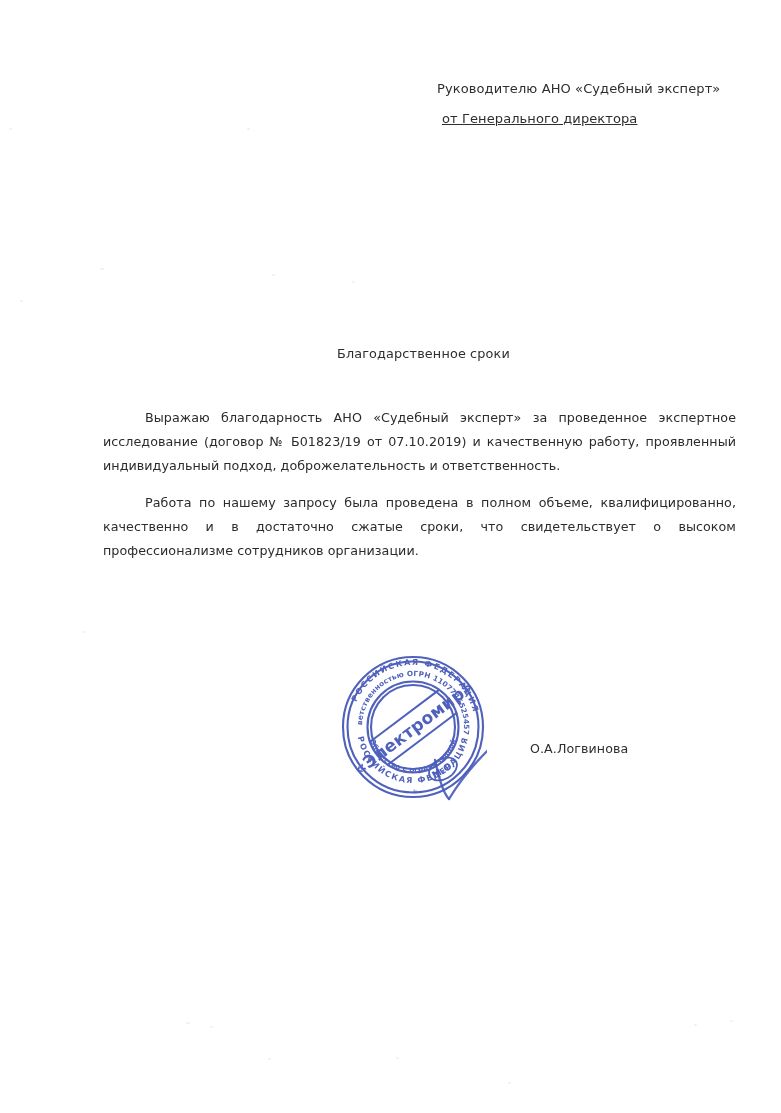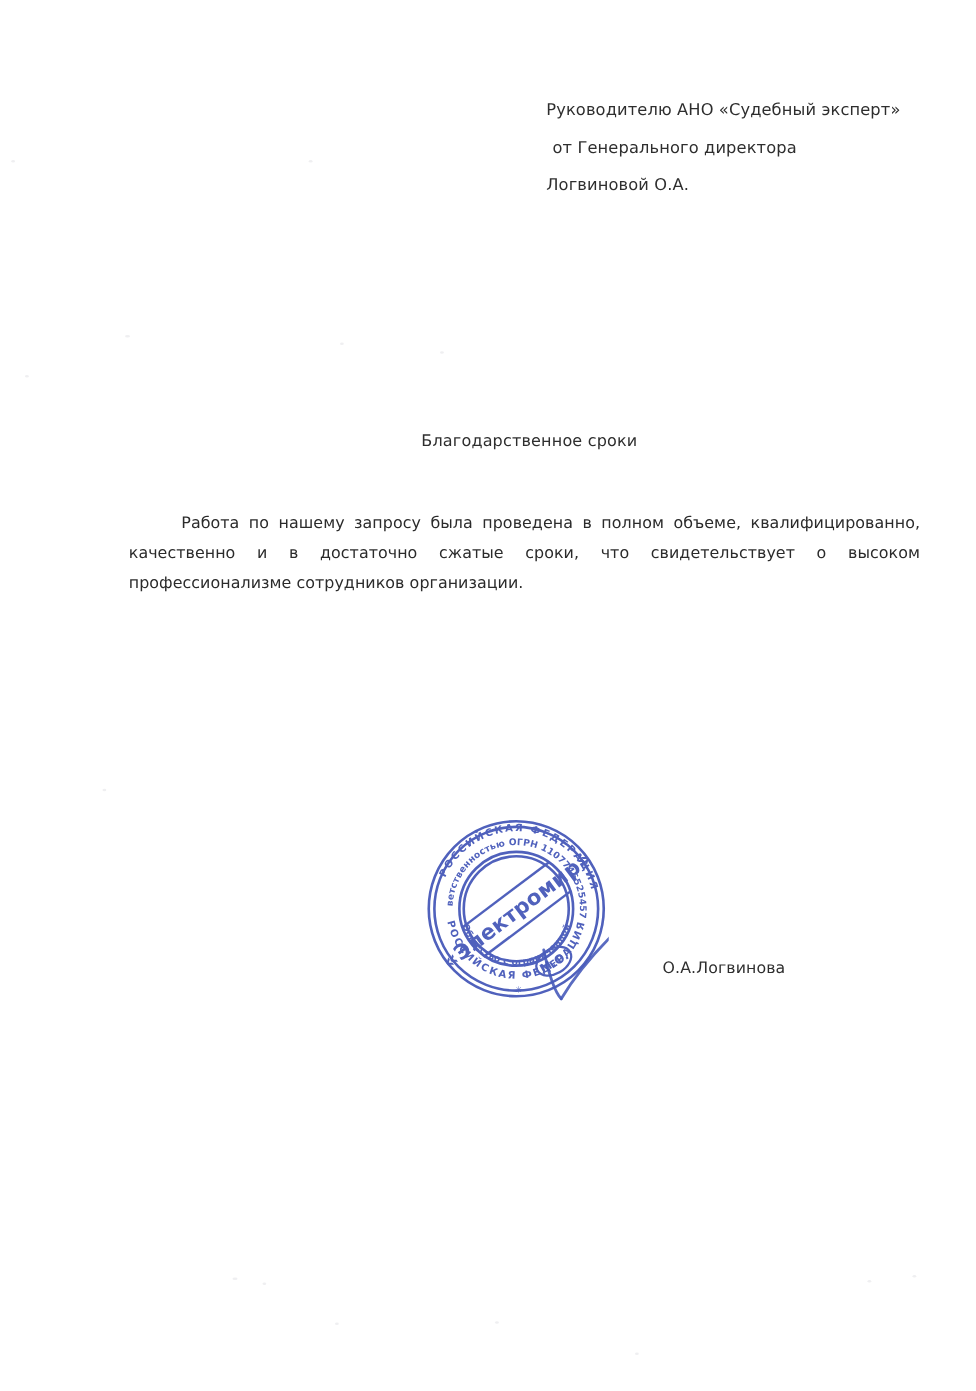--- a/index.html
+++ b/index.html
@@ -35,21 +35,21 @@
     top: 74px;
     width: 320px;
   }
   .addressee-line {
     font-size: 13px;
     line-height: 30px;
     white-space: nowrap;
     letter-spacing: .1px;
     color: #2e2e2e;
   }
-  .addressee-line.indent-1 { padding-left: 5px; }
+  .addressee-line.indent-1 { padding-left: 5px; text-decoration: underline; }
   .addressee-line.indent-2 { padding-left: 7px; }
 
   
   .doc-title {
     position: absolute;
     left: 337px;
     top: 346px;
     font-size: 12.8px;
     letter-spacing: .15px;
     color: #2e2e2e;
@@ -83,21 +83,21 @@
     width: 148px;
     height: 148px;
     opacity: .93;
   }
   .stamp svg { display: block; width: 148px; height: 148px; }
 
   
   .sign-name {
     position: absolute;
     left: 530px;
-    top: 766px;
+    top: 741px;
     font-size: 12.6px;
     color: #2e2e2e;
     white-space: nowrap;
     letter-spacing: .1px;
   }
 </style>
 </head>
 <body>
 
 <div class="page">
@@ -113,26 +113,26 @@
   <div class="speckle" style="left:210px; top:1026px; width:3px; height:2px;"></div>
   <div class="speckle" style="left:268px; top:1058px; width:3px; height:2px;"></div>
   <div class="speckle" style="left:396px; top:1057px; width:3px; height:2px;"></div>
   <div class="speckle" style="left:694px; top:1024px; width:3px; height:2px;"></div>
   <div class="speckle" style="left:730px; top:1020px; width:3px; height:2px;"></div>
   <div class="speckle" style="left:508px; top:1082px; width:3px; height:2px;"></div>
 
   <div class="addressee">
     <div class="addressee-line">Руководителю АНО «Судебный эксперт»</div>
     <div class="addressee-line indent-1">от Генерального директора</div>
-    <div class="addressee-line">Логвиновой О.А.</div>
   </div>
 
   <div class="doc-title">Благодарственное сроки</div>
 
   <div class="body-block">
+    <p class="para">Выражаю благодарность АНО «Судебный эксперт» за проведенное экспертное исследование (договор № Б01823/19 от 07.10.2019) и качественную работу, проявленный индивидуальный подход, доброжелательность и ответственность.</p>
     <p class="para">Работа по нашему запросу была проведена в полном объеме, квалифицированно, качественно и в достаточно сжатые сроки, что свидетельствует о высоком профессионализме сотрудников организации.</p>
   </div>
 
   <div class="stamp">
     <svg viewBox="0 0 148 148" xmlns="http://www.w3.org/2000/svg">
       <defs>
         <path id="ringOuter" d="M 74,74 m -62,0 a 62,62 0 1,1 124,0 a 62,62 0 1,1 -124,0"></path>
         <path id="ringOuterBot" d="M 74,74 m -56,0 a 56,56 0 1,0 112,0"></path>
         <path id="ringInner" d="M 74,74 m -51,0 a 51,51 0 1,1 102,0 a 51,51 0 1,1 -102,0"></path>
         <path id="ringInnerBot" d="M 74,74 m -45,0 a 45,45 0 1,0 90,0"></path>

